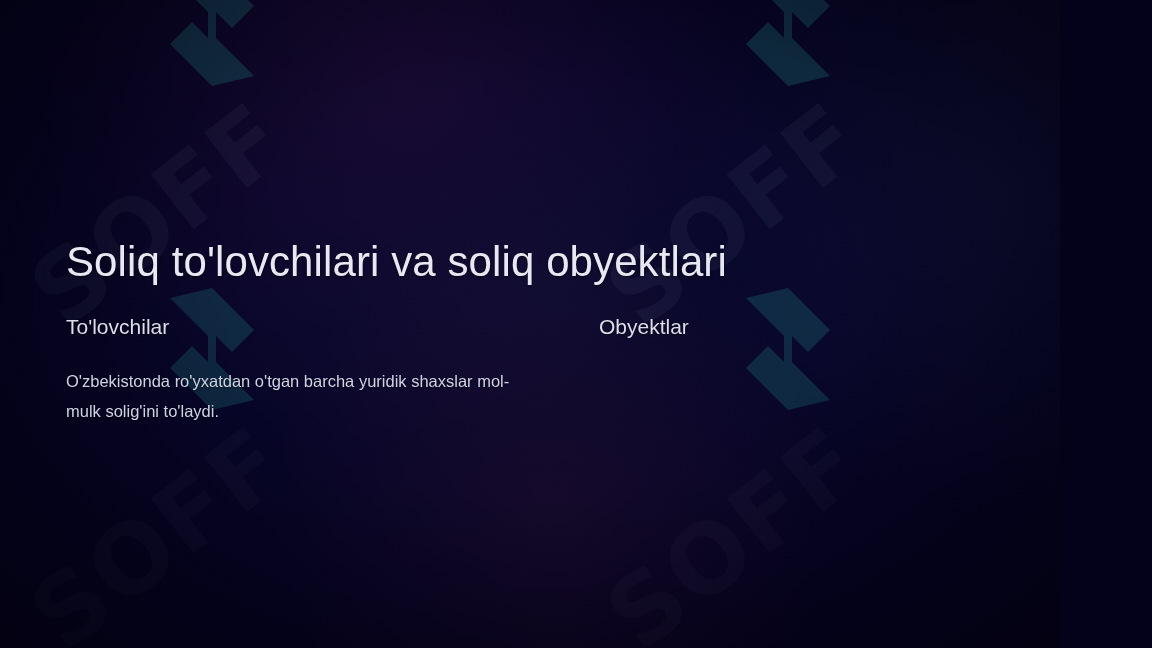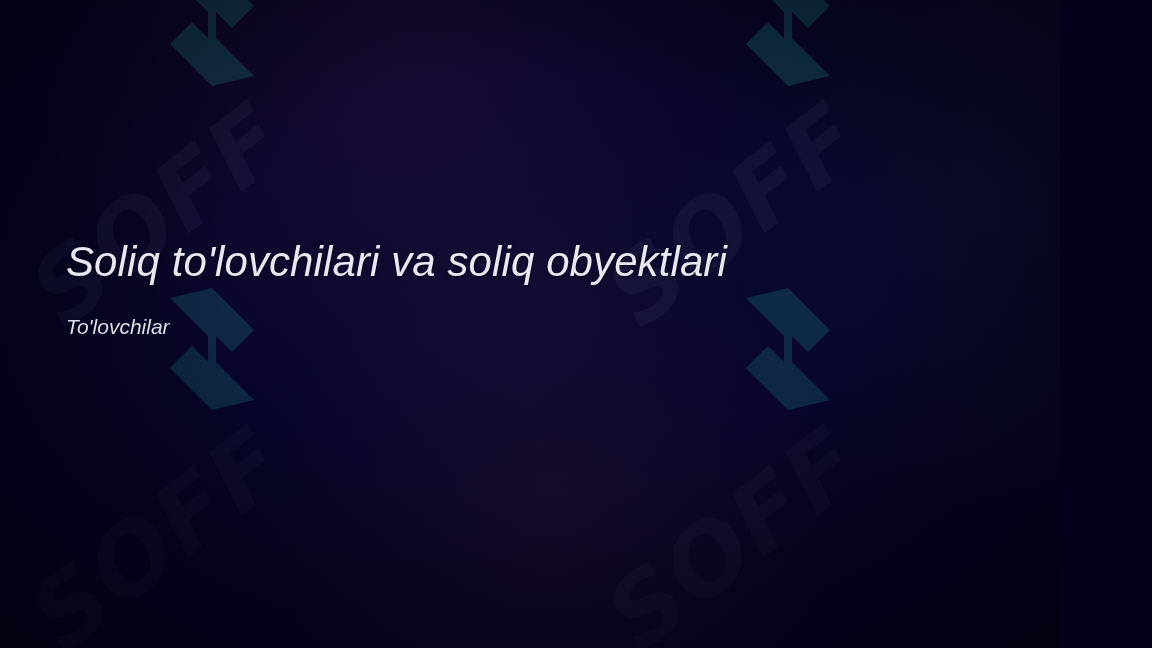--- a/index.html
+++ b/index.html
@@ -15,21 +15,20 @@
   .slide {
     position: relative;
     width: 1060px;
     height: 648px;
     overflow: hidden;
     background:
       radial-gradient(circle at 38% 12%, rgba(60, 20, 70, 0.30) 0%, rgba(60, 20, 70, 0) 42%),
       radial-gradient(circle at 52% 78%, rgba(70, 24, 50, 0.22) 0%, rgba(70, 24, 50, 0) 38%),
       radial-gradient(circle at 95% 28%, rgba(40, 45, 95, 0.20) 0%, rgba(40, 45, 95, 0) 30%),
       radial-gradient(ellipse at 50% 45%, #0a0b30 0%, #070528 45%, #050320 72%, #040219 100%);
-    font-style: italic;
   }
 
   
   .wm-layer {
     position: absolute;
     inset: -120px -120px -120px -120px;
     pointer-events: none;
     overflow: hidden;
   }
   .wm-tile {
@@ -156,21 +155,23 @@
   <div class="vignette"></div>
 
   <div class="content">
 
     <h1 class="page-title">Soliq to'lovchilari va soliq obyektlari</h1>
 
     <div class="columns">
 
       <div class="col">
         <h2 class="col-heading">To'lovchilar</h2>
+        <p class="col-body">O'zbekistonda ro'yxatdan o'tgan barcha yuridik shaxslar mol-mulk solig'ini to'laydi.</p>
       </div>
 
       <div class="col">
+        <h2 class="col-heading">Obyektlar</h2>
       </div>
 
     </div>
   </div>
 
 </div>
 
 </body></html>

